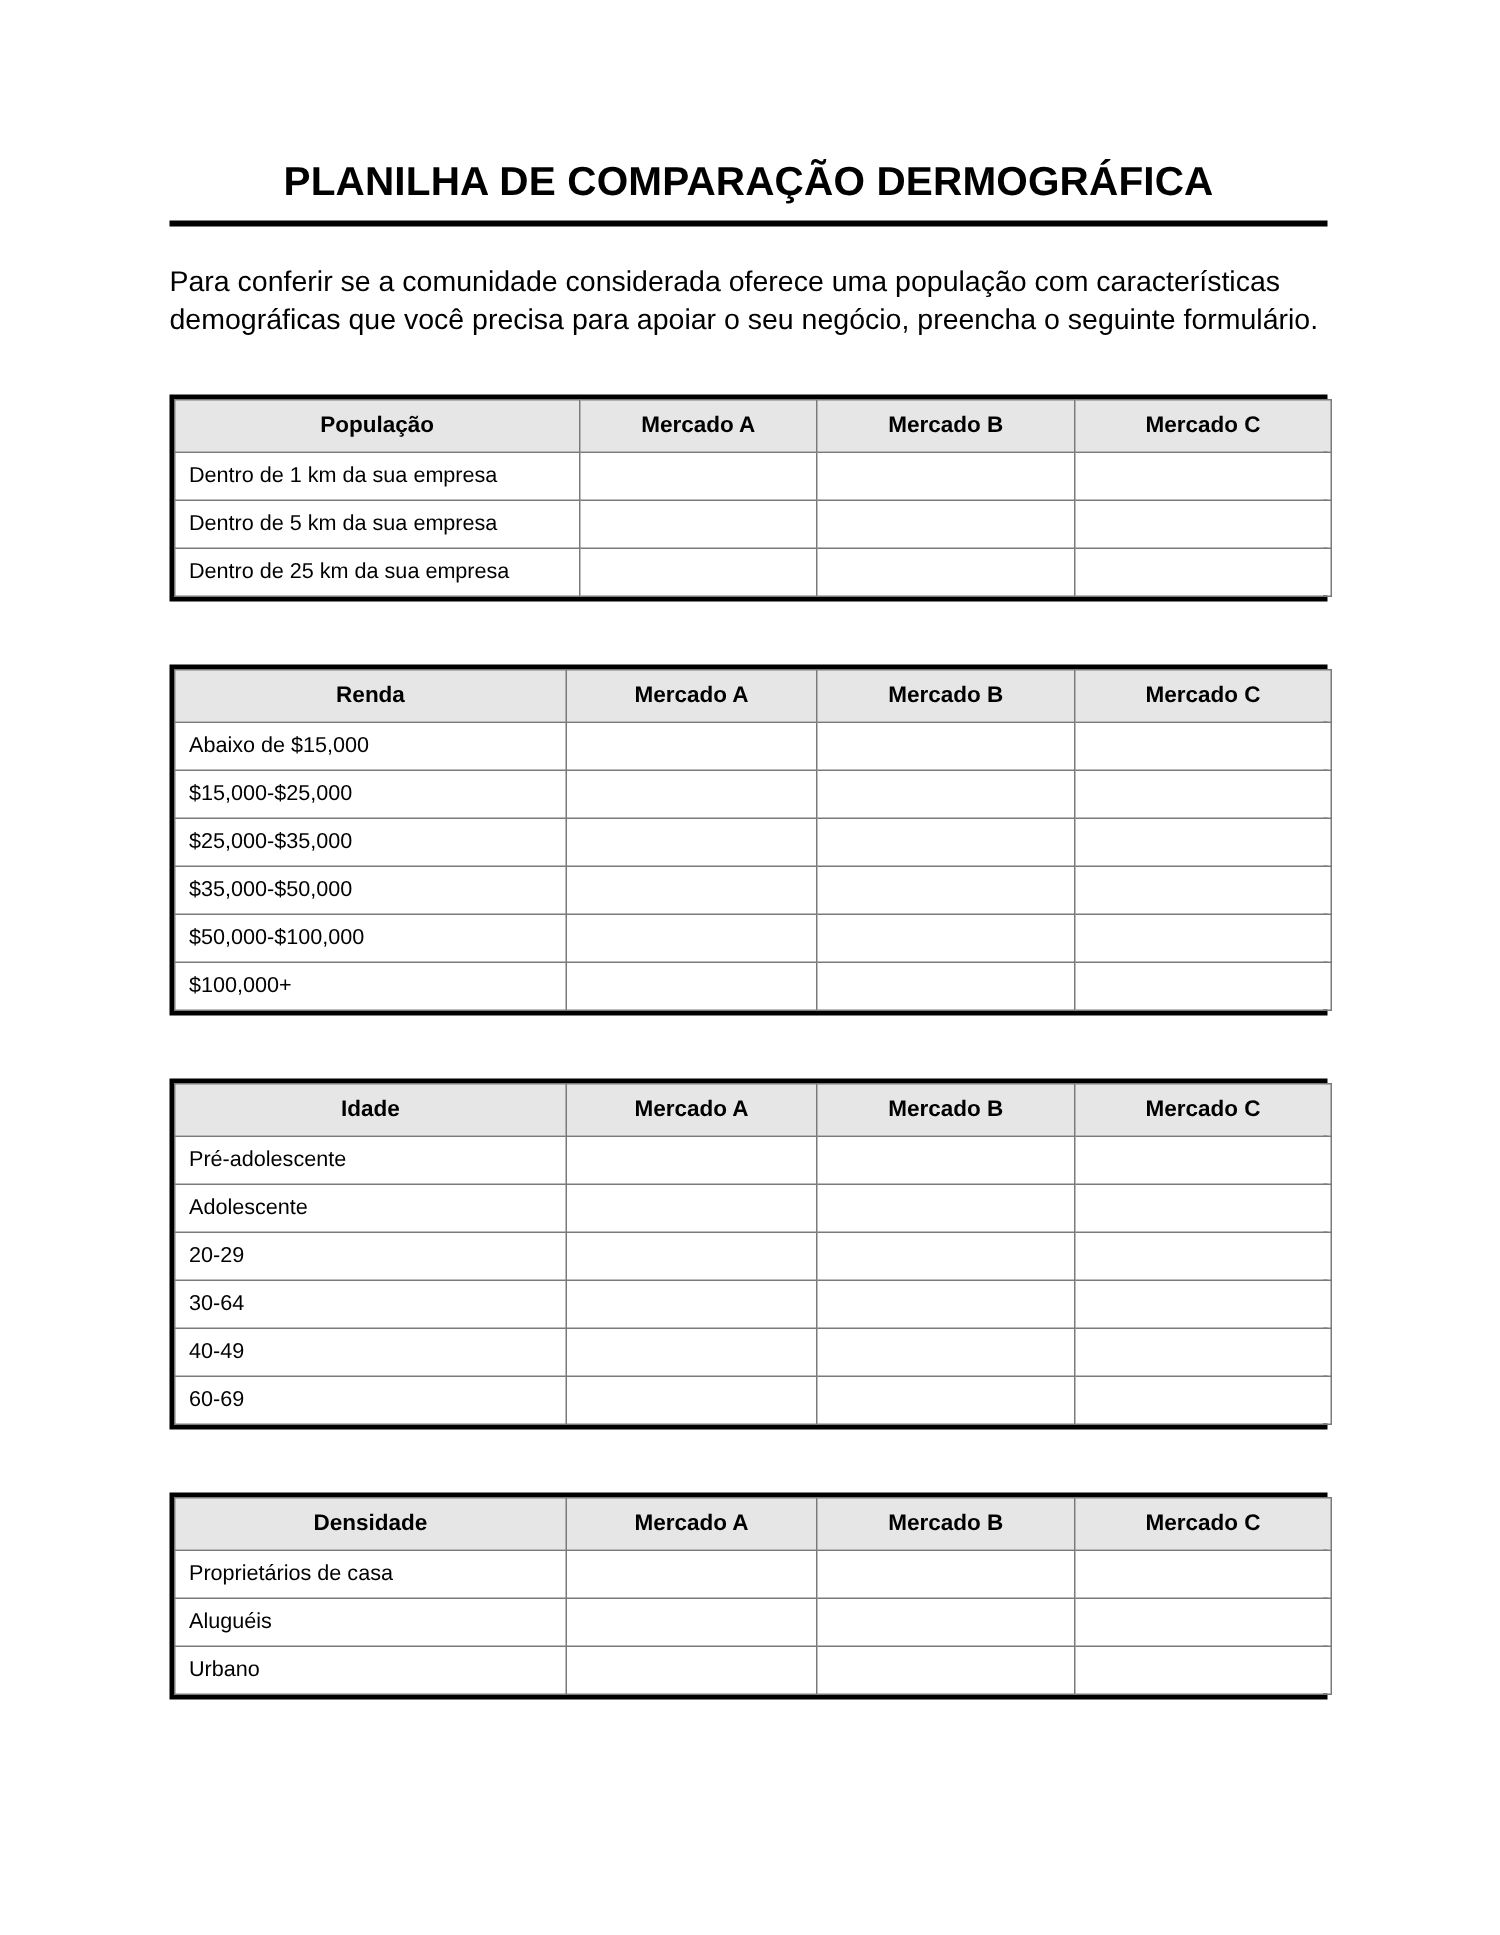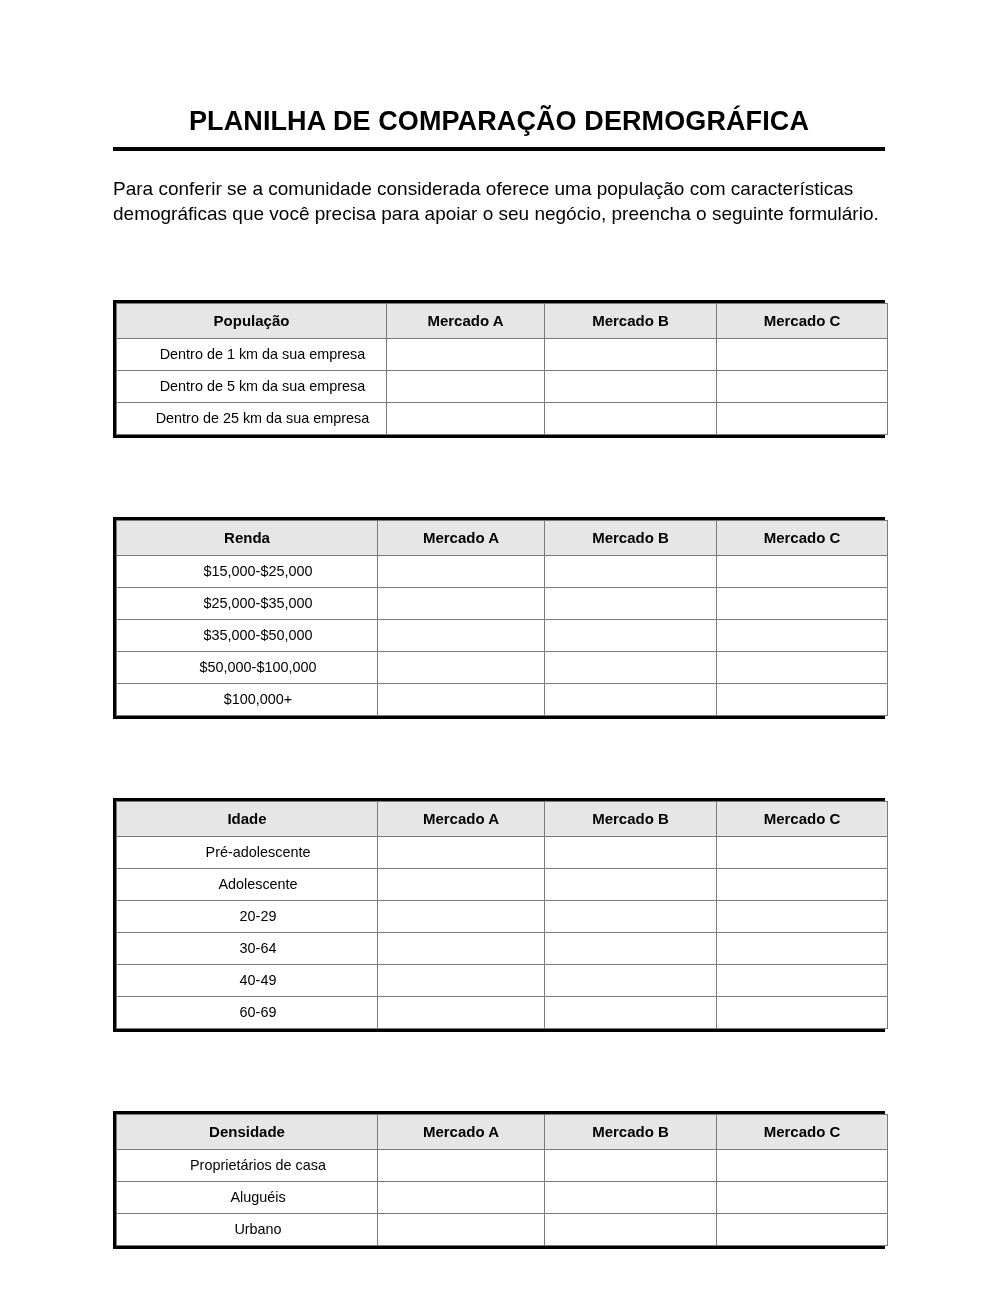--- a/index.html
+++ b/index.html
@@ -60,21 +60,20 @@
     width: 772px;
   }
 
   
   .table-block {
     width: 772px;
     border: 3px solid #000000;
     border-collapse: collapse;
     background: #ffffff;
     box-sizing: border-box;
-    margin-top: 37px;
   }
   .tbl {
     width: 100%;
     border-collapse: collapse;
     table-layout: fixed;
   }
   .tbl th, .tbl td {
     border: 1px solid #7a7a7a;
     padding: 0;
     margin: 0;
@@ -86,22 +85,22 @@
     text-align: center;
     height: 34px;
     vertical-align: middle;
   }
   .tbl tbody td {
     height: 31px;
     vertical-align: middle;
     background: #ffffff;
   }
   .tbl tbody td.label {
-    text-align: center;
-    padding-left: 22px;
+    text-align: left;
+    padding-left: 9px;
     font-size: 14.4px;
     font-weight: normal;
     white-space: nowrap;
   }
   .tbl tbody td.fill {
     text-align: left;
   }
 
   
   .w-wide  { width: 270px; }
@@ -182,20 +181,26 @@
         <thead>
           <tr>
             <th>Renda</th>
             <th>Mercado A</th>
             <th>Mercado B</th>
             <th>Mercado C</th>
           </tr>
         </thead>
         <tbody>
           <tr>
+            <td class="label">Abaixo de $15,000</td>
+            <td class="fill"></td>
+            <td class="fill"></td>
+            <td class="fill"></td>
+          </tr>
+          <tr>
             <td class="label">$15,000-$25,000</td>
             <td class="fill"></td>
             <td class="fill"></td>
             <td class="fill"></td>
           </tr>
           <tr>
             <td class="label">$25,000-$35,000</td>
             <td class="fill"></td>
             <td class="fill"></td>
             <td class="fill"></td>

